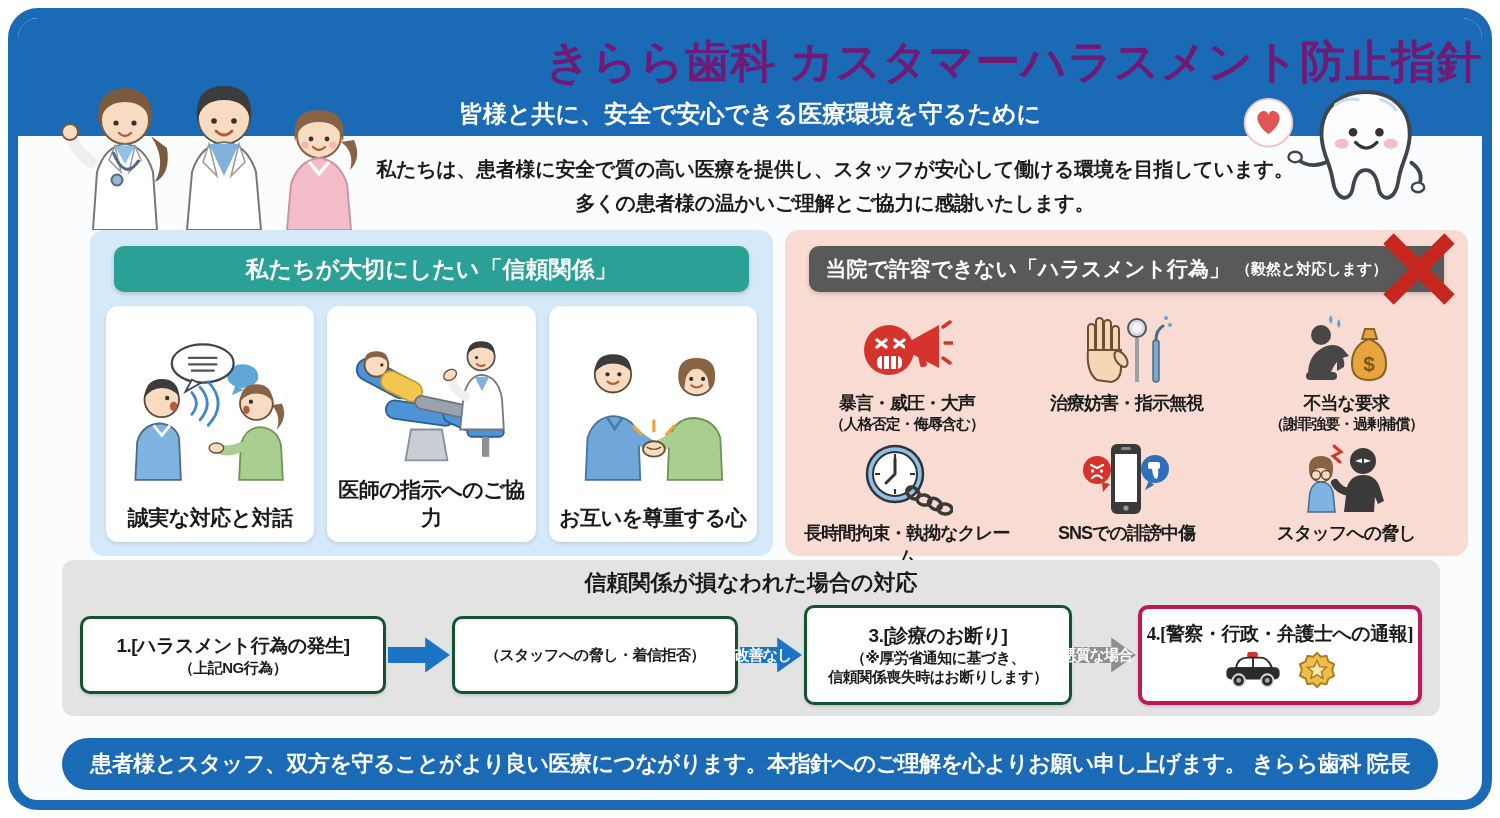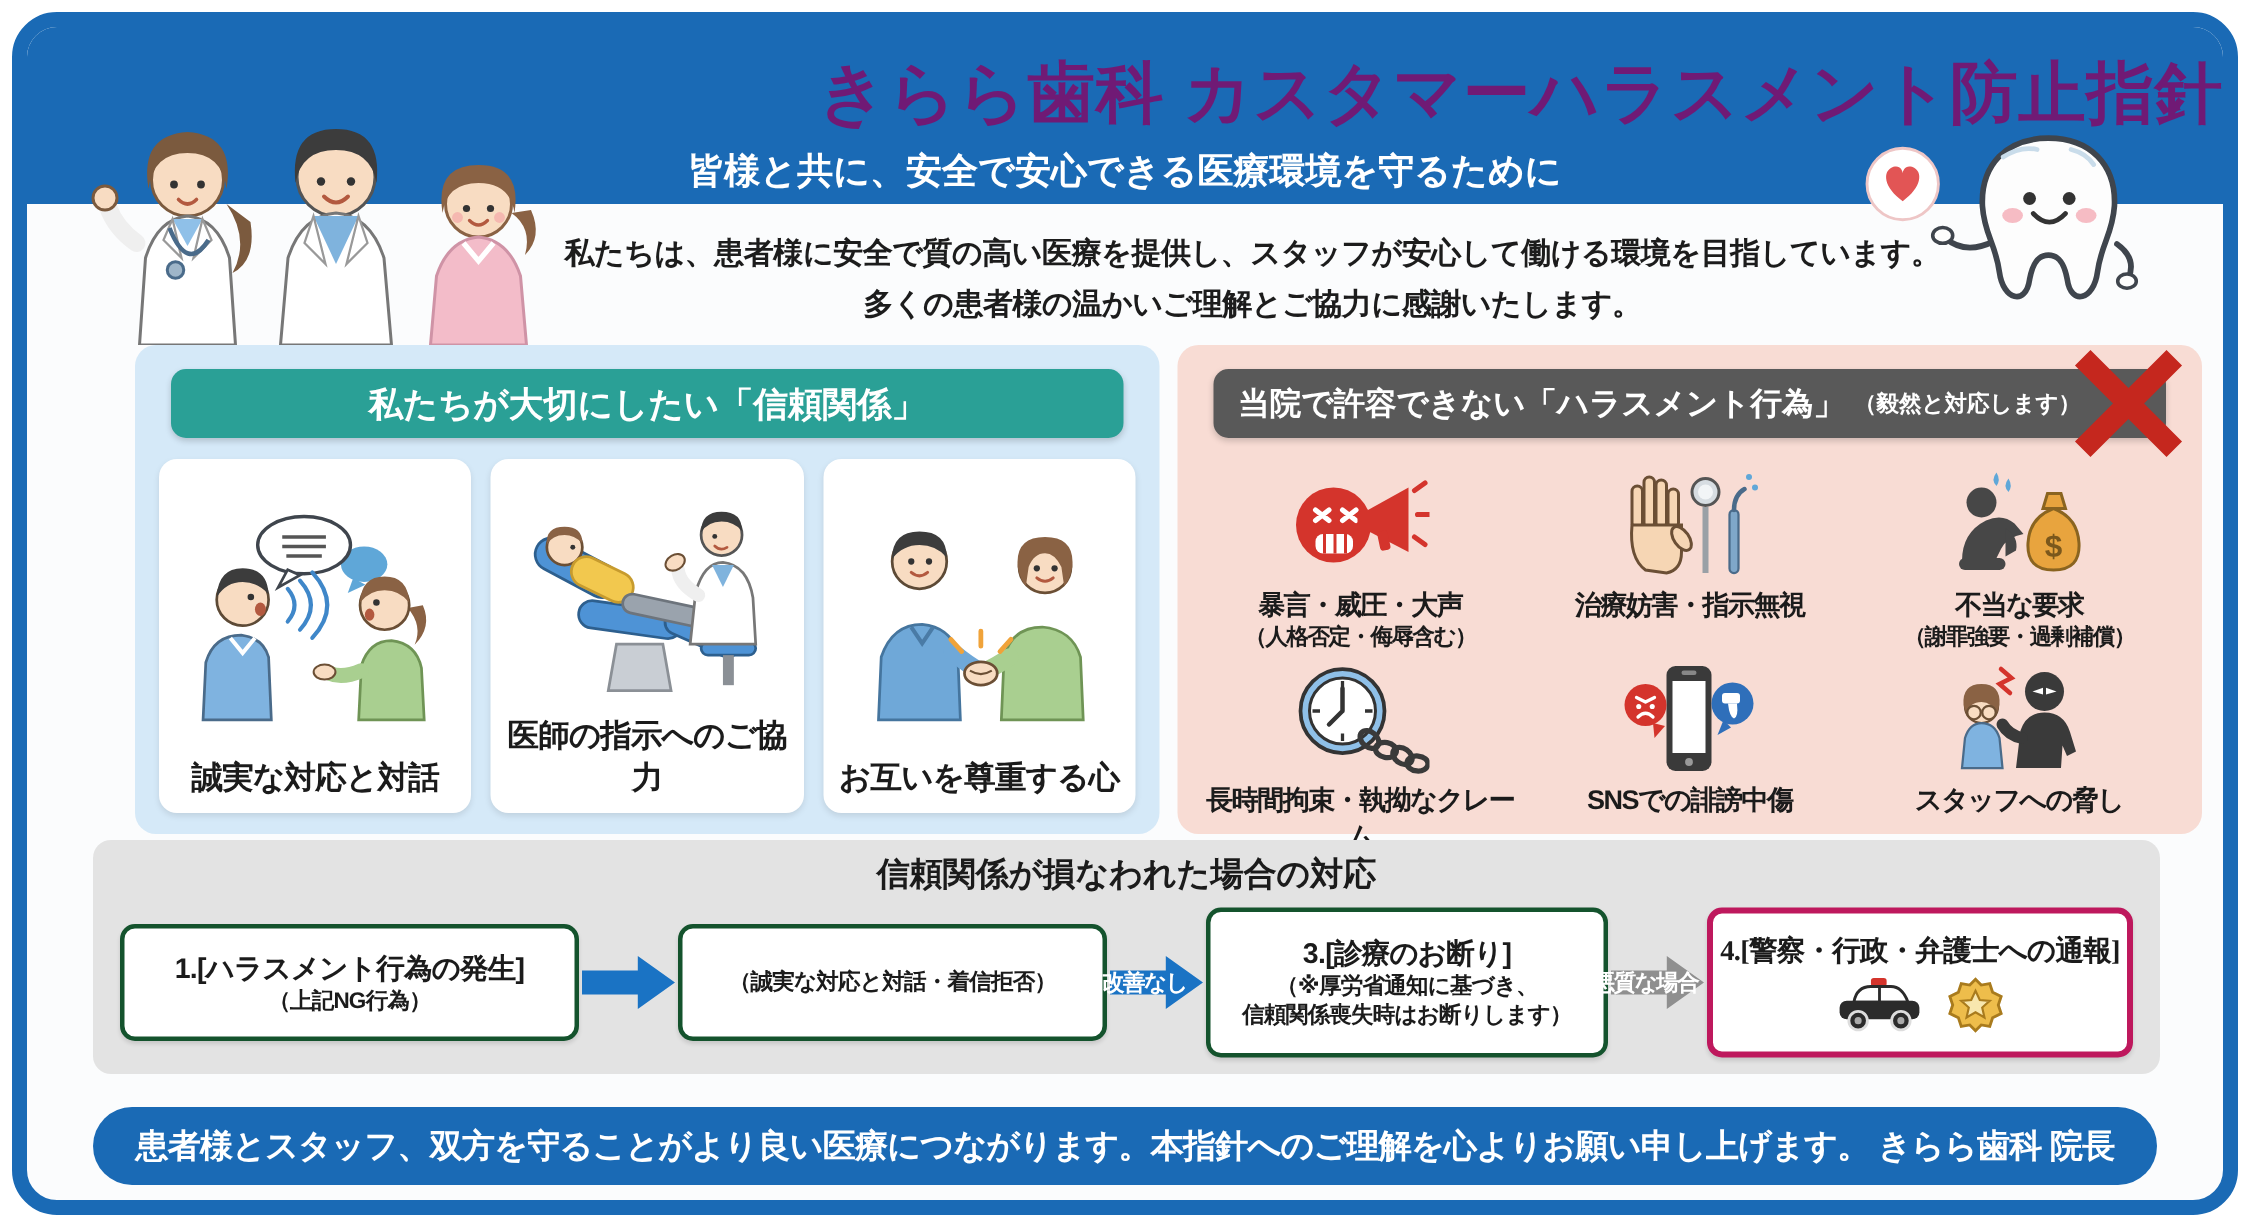--- a/index.html
+++ b/index.html
@@ -364,21 +364,21 @@
     <div class="flow-title">信頼関係が損なわれた場合の対応</div>
     <div class="flow-row">
       <div class="step step-1">
         <div class="step-title">1.[ハラスメント行為の発生]</div>
         <div class="step-note">（上記NG行為）</div>
       </div>
       <div class="arrow">
           <div class="arrow-shape"></div>
         </div>
       <div class="step step-2">
-        <div class="step-note">（誠実な対応と対話・着信拒否）</div>
+        <div class="step-note">（スタッフへの脅し・着信拒否）</div>
       </div>
       <div class="arrow">
         <div class="arrow-shape"></div>
         <div class="arrow-label">改善なし</div>
       </div>
       <div class="step step-3">
         <div class="step-title">3.[診療のお断り]</div>
         <div class="step-note">（※厚労省通知に基づき、
 信頼関係喪失時はお断りします）</div>
       </div>

